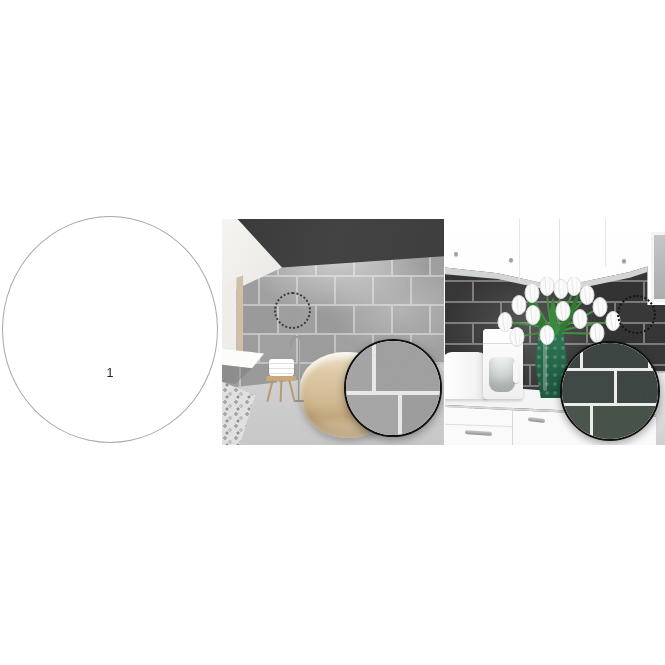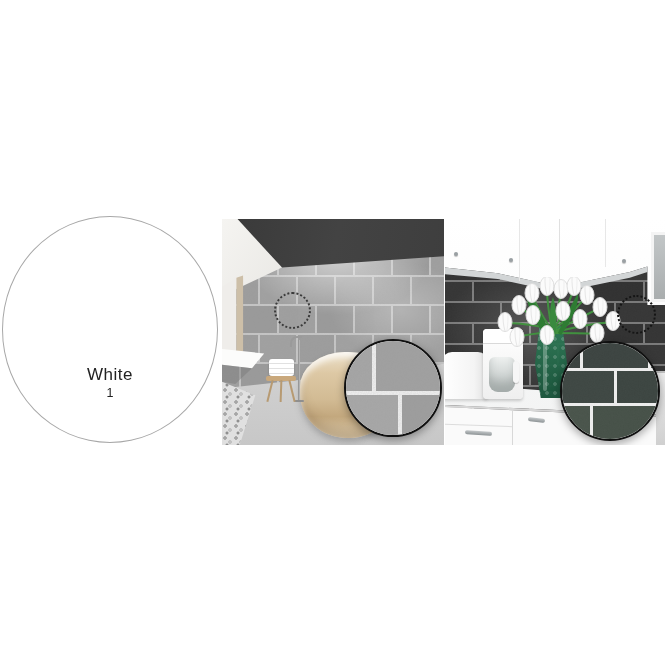--- a/index.html
+++ b/index.html
@@ -125,21 +125,20 @@
       <g id="tulip">
         <ellipse cx="0" cy="0" rx="7" ry="9.5" fill="#fbfbfb" stroke="#dedede" stroke-width="1"></ellipse>
         <path d="M-2,-9 C-2,-2 -2,2 0,9" stroke="#e6e6e6" fill="none" stroke-width="1"></path>
         <path d="M3,-8 C3,-3 3,2 2,8" stroke="#efefef" fill="none" stroke-width="1"></path>
       </g>
     </defs>
   </svg>
 
   <div class="swatch">
     <div class="swatch-label">
-      <div class="swatch-name">White</div>
       <div class="swatch-number">1</div>
     </div>
   </div>
 
   <div class="photo bath">
     <svg class="layer" width="222" height="226">
       <rect width="222" height="226" fill="url(#bathTiles)"></rect>
       <rect width="222" height="226" filter="url(#grain)" opacity="0.22"></rect>
     </svg>
     <div class="layer bath-light"></div>

